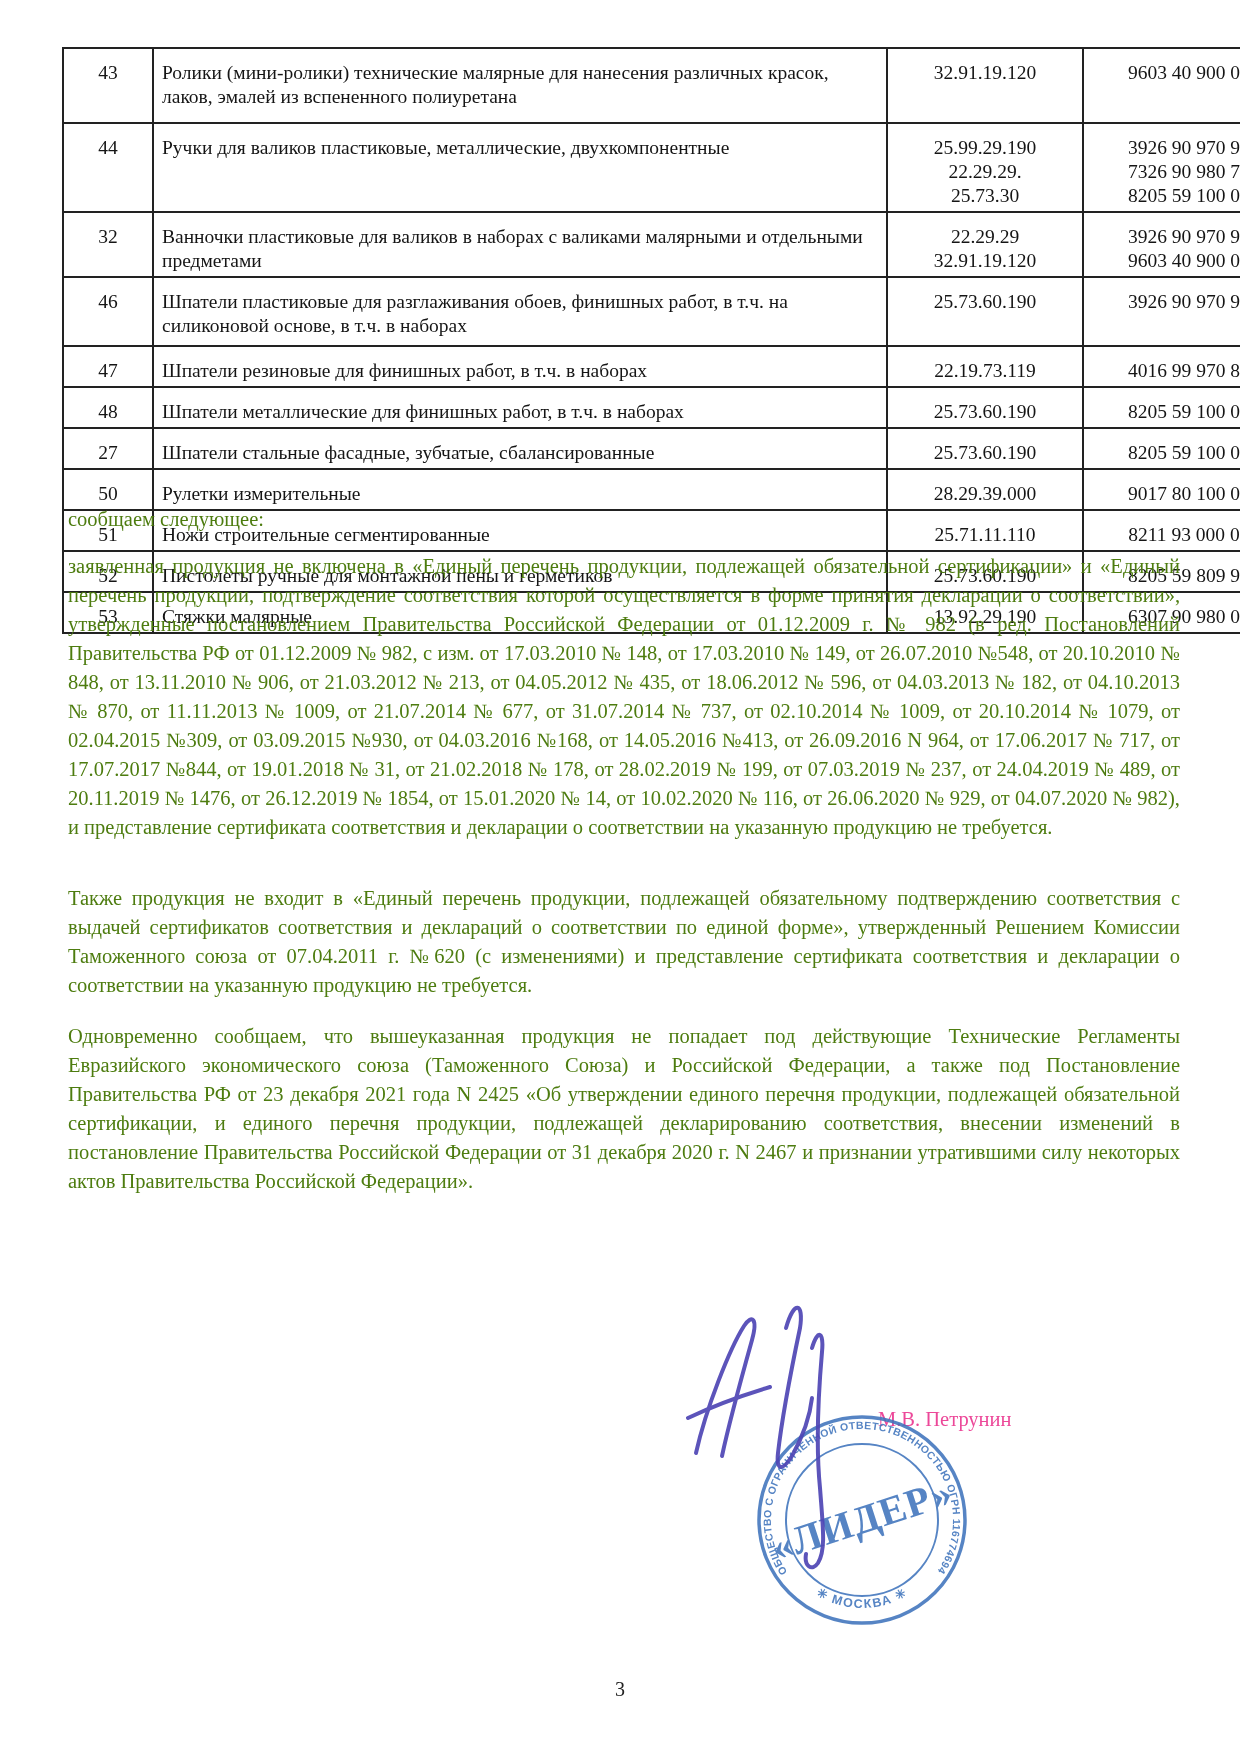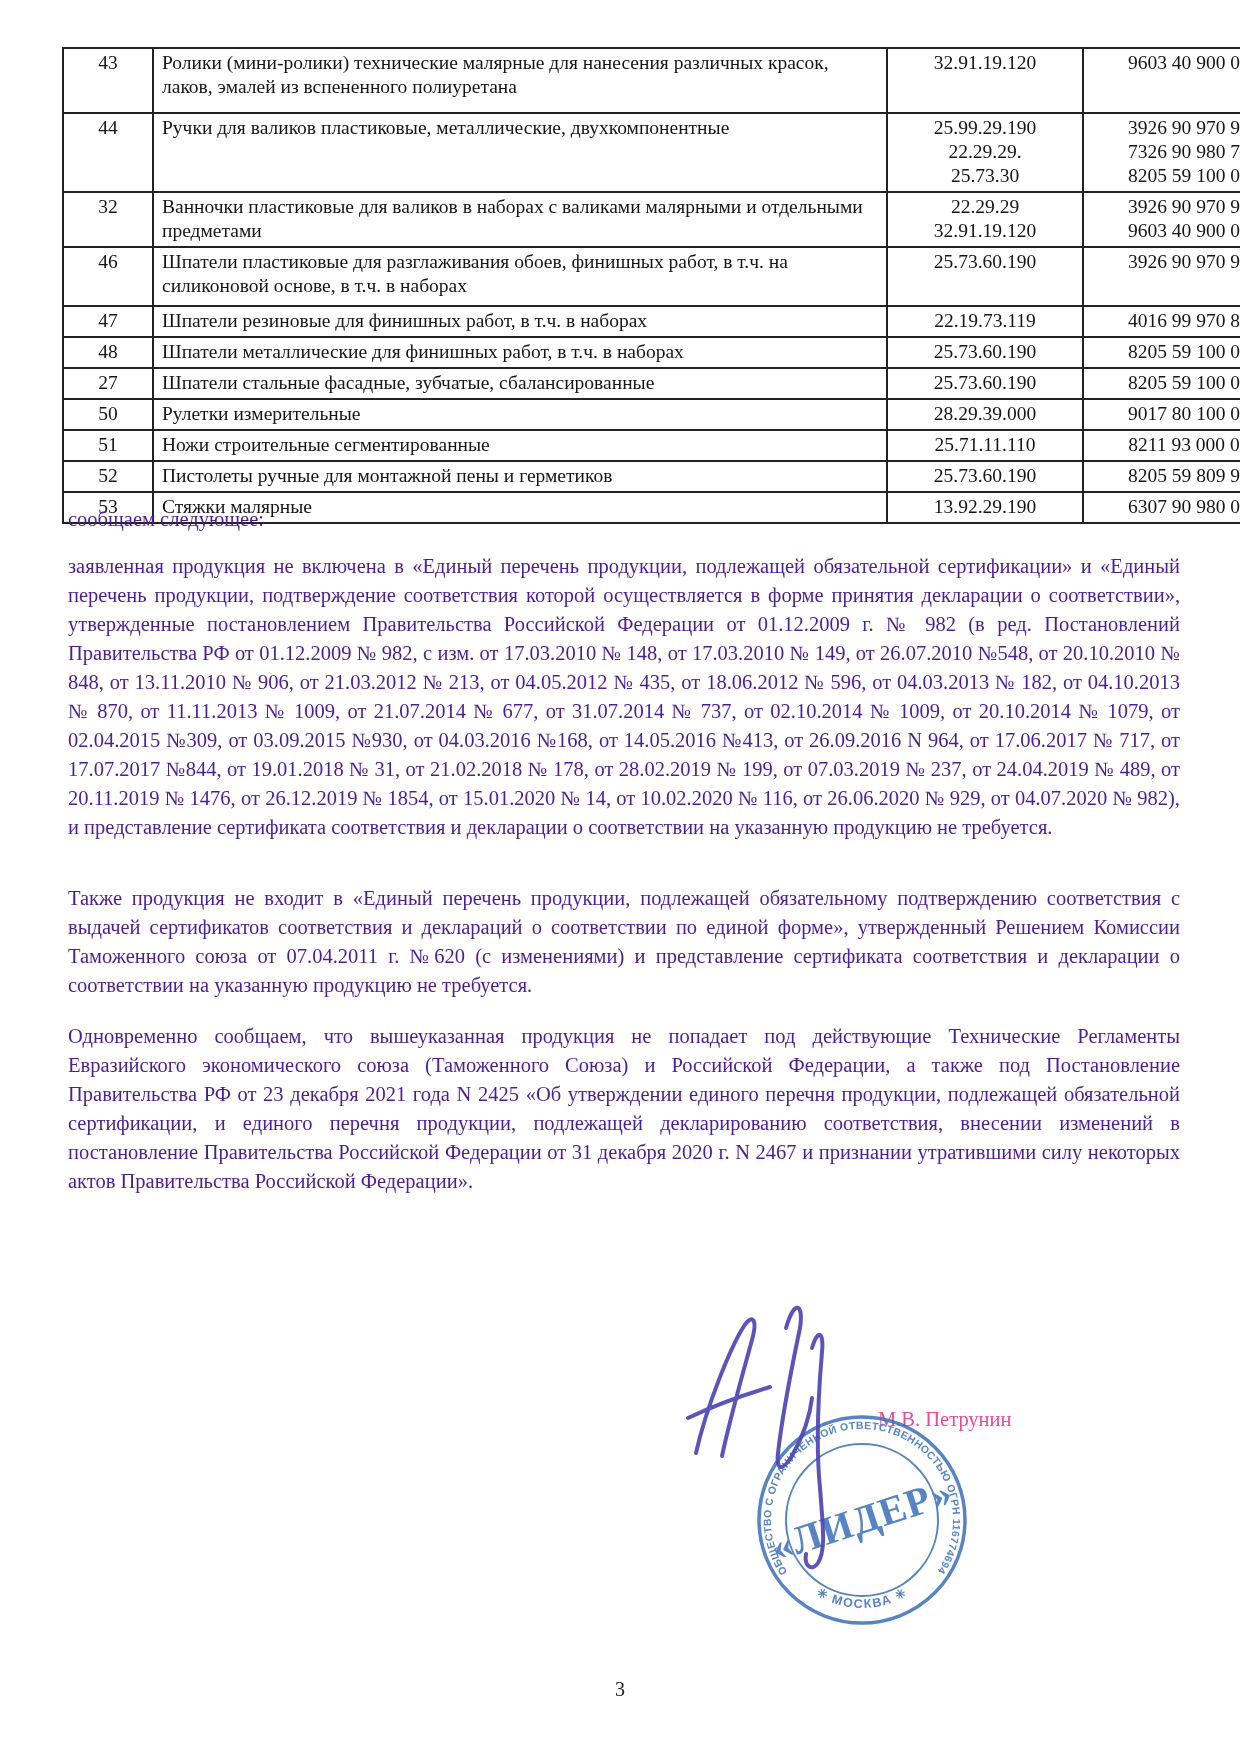--- a/index.html
+++ b/index.html
@@ -10,33 +10,33 @@
   }
   .page{position:absolute;inset:0;overflow:hidden;}
 
   
   table.goods{
     position:absolute;left:62px;top:47px;width:1150px;
     border-collapse:collapse;table-layout:fixed;
     font-size:19.5px;line-height:24px;color:#151515;
   }
   table.goods td{
-    border:2px solid #222;vertical-align:top;padding:2px 8px 3px 8px;
+    border:2px solid #222;vertical-align:top;padding:12px 8px 3px 8px;
     white-space:pre-line;overflow:hidden;
   }
   td.c-num{width:72px;text-align:center;}
   td.c-desc{width:716px;text-align:left;}
   td.c-okpd{width:178px;text-align:center;}
   td.c-tnved{width:184px;text-align:center;}
   tr.h58 td{height:58px;} tr.h52 td{height:46px;} tr.h56 td{height:52px;}
 
   
   .body-text{
     position:absolute;left:68px;width:1112px;
-    font-size:20.5px;line-height:29px;text-align:justify;color:#4c1d95;
+    font-size:20.5px;line-height:29px;text-align:justify;color:#4d7c0f;
   }
   .no-justify{text-align:left;}
 
   
   .sig-role{position:absolute;left:68px;top:1408px;font-size:20.5px;color:#1b1b1b;}
   .sig-name{position:absolute;left:878px;top:1408px;font-size:20.5px;color:#ec4899;}
 
   .stamp-wrap{position:absolute;left:750px;top:1408px;width:224px;height:224px;opacity:.88;}
   .sign-wrap{position:absolute;left:678px;top:1288px;width:200px;height:300px;opacity:.92;}
 

